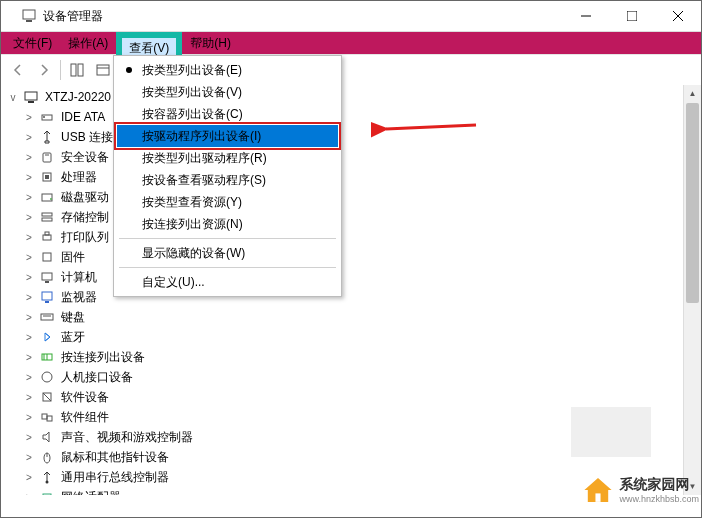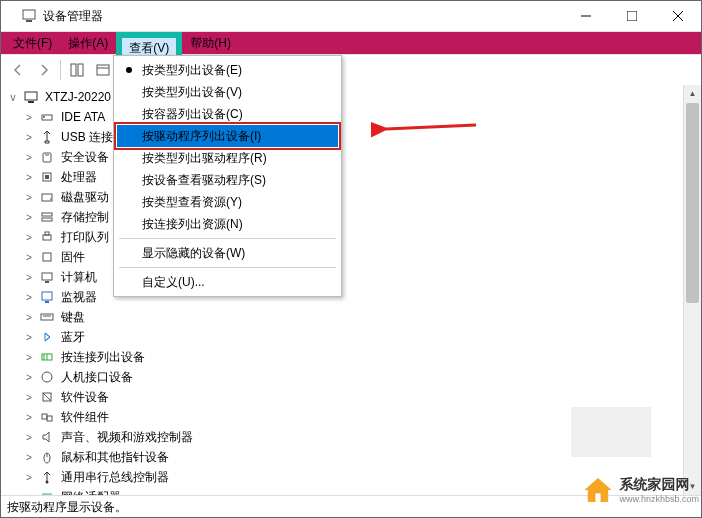--- a/index.html
+++ b/index.html
@@ -335,23 +335,20 @@
         </div>
   </div>
 </div>
 
 <div class="vscroll">
   <div class="arr">▲</div>
   <div class="thumb"></div>
   <div class="arr" style="position:absolute;bottom:0;left:0;right:0">▼</div>
 </div>
 
-<div class="status">
-  <span>按驱动程序显示设备。</span>
-</div>
 
 <div class="dropdown">
   <div id="dd-g1">
         <div class="row">
           <span class="dot"></span>
           <span>按类型列出设备(E)</span>
         </div>
         <div class="row">
           <span>按类型列出设备(V)</span>
         </div>

